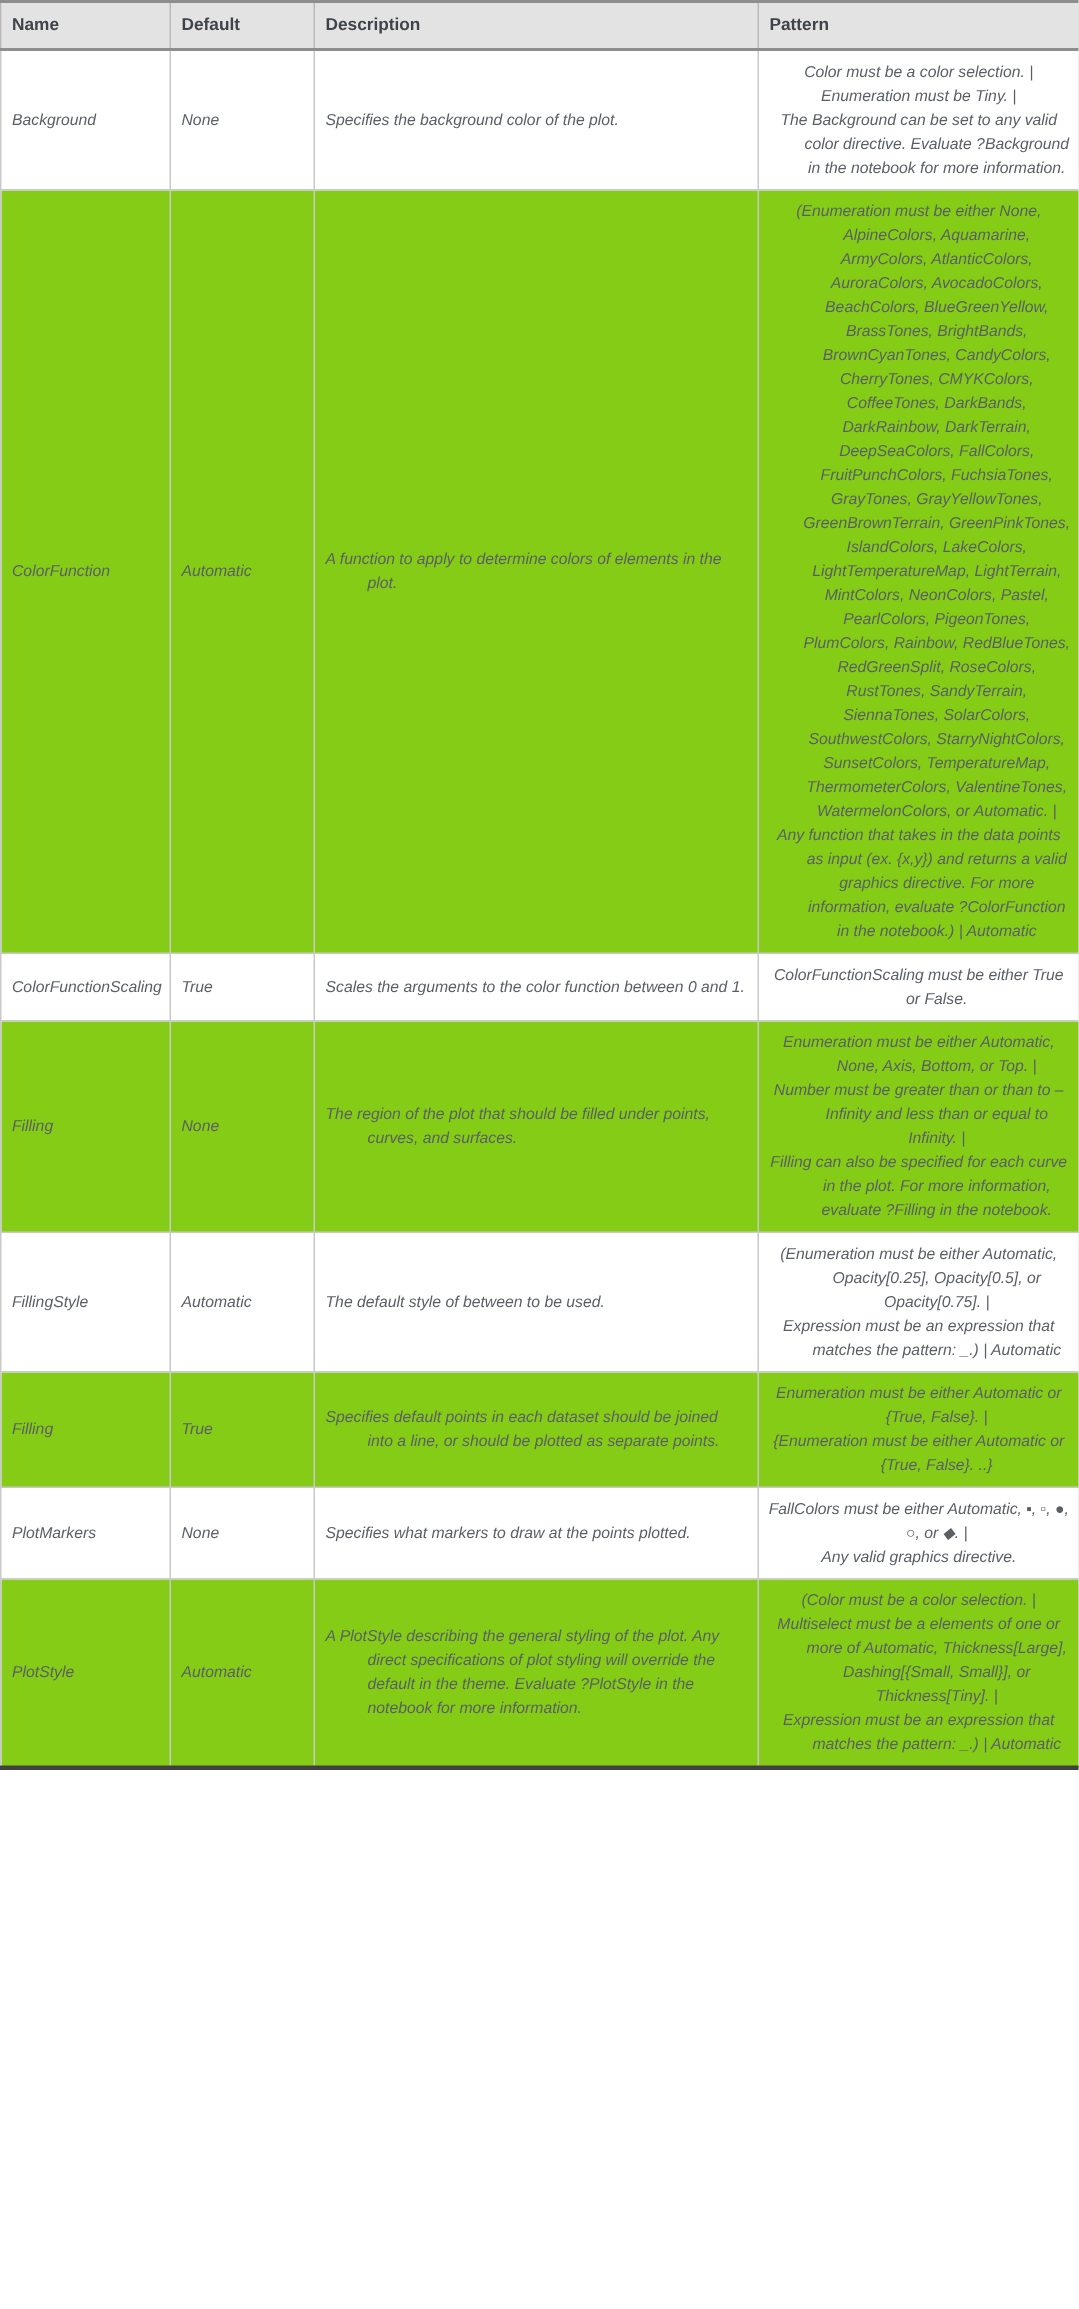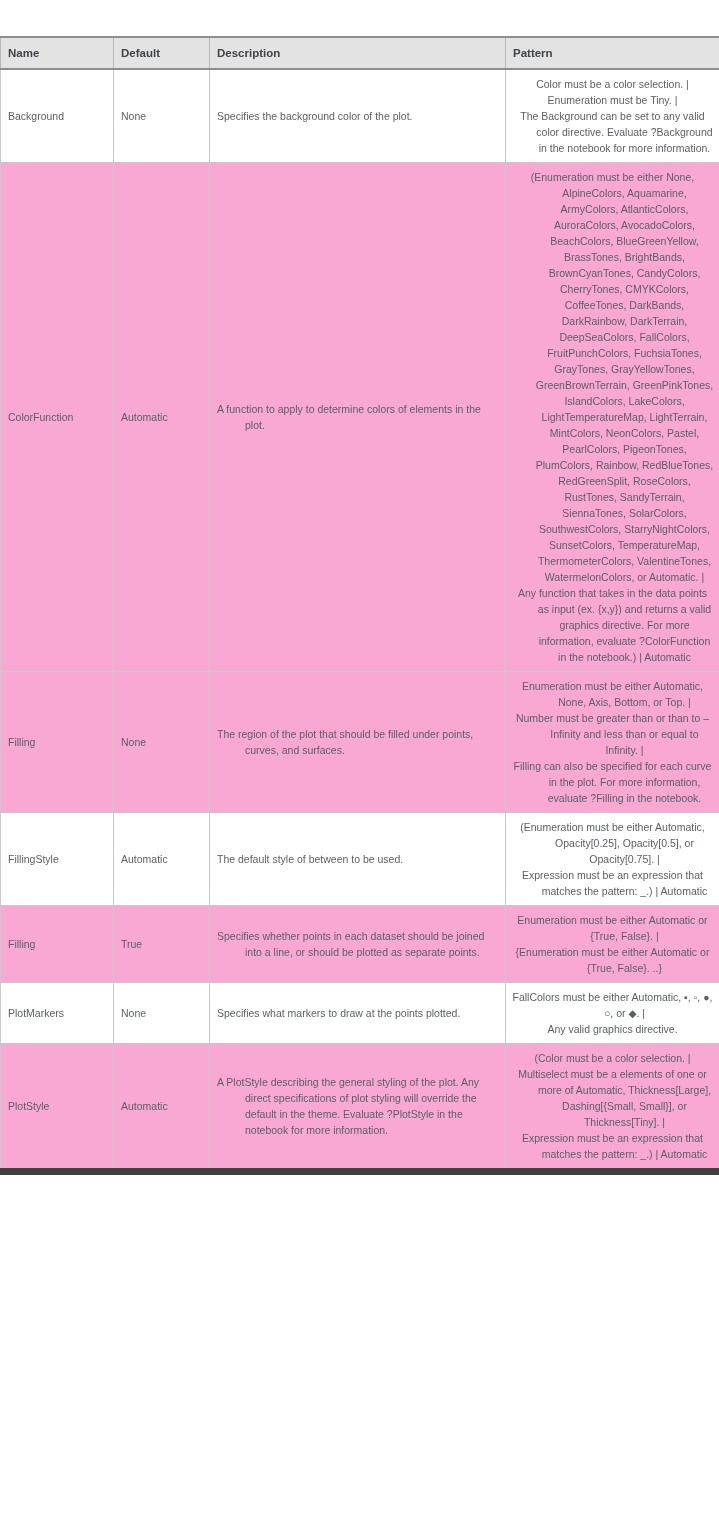--- a/index.html
+++ b/index.html
@@ -12,21 +12,20 @@
     height: 1539px;
     font-family: "Liberation Sans", sans-serif;
     color: #5a5f66;
     overflow: hidden;
   }
 
   table.opt-table {
     width: 719px;
     border-collapse: collapse;
     table-layout: fixed;
-    margin-top: 36px;
   }
 
   col.c-name    { width: 113px; }
   col.c-default { width:  96px; }
   col.c-desc    { width: 296px; }
   col.c-pattern { width: 214px; }
 
   thead th {
     background: #e3e3e3;
     border: 1px solid #b9b9b9;
@@ -41,23 +40,24 @@
     vertical-align: middle;
   }
 
   tbody td {
     border: 1px solid #c9c9c9;
     font-size: 10.5px;
     line-height: 16px;
     vertical-align: middle;
     padding: 6px 7px;
     color: #5a5f66;
+    font-style: italic;
   }
 
-  tr.shaded td { background: #f9a8d4; }
+  tr.shaded td { background: #84cc16; }
   tr.plain  td { background: #ffffff; }
 
   td.cell-name    { white-space: nowrap; }
   td.cell-default { white-space: nowrap; }
 
   td.cell-desc  { padding-left: 7px; padding-right: 7px; }
   td.cell-pattern {
     text-align: center;
     padding-left: 5px;
     padding-right: 5px;
@@ -67,21 +67,21 @@
   .hang {
     display: block;
     padding-left: 28px;
     text-indent: -28px;
   }
   td.cell-pattern .hang {
     padding-left: 24px;
     text-indent: -24px;
   }
 
-  tbody tr:last-child td { border-bottom: 7px solid #404040; }
+  tbody tr:last-child td { border-bottom: 3px solid #404040; }
 </style>
 </head>
 <body>
 
 <table class="opt-table">
   <colgroup>
     <col class="c-name">
       <col class="c-default">
       <col class="c-desc">
       <col class="c-pattern">
@@ -111,20 +111,30 @@
         <td class="cell-name">ColorFunction</td>
         <td class="cell-default">Automatic</td>
         <td class="cell-desc">
           <span class="hang">A function to apply to determine colors of elements in the plot.</span>
         </td>
         <td class="cell-pattern">
           <span class="hang">(Enumeration must be either None, AlpineColors, Aquamarine, ArmyColors, AtlanticColors, AuroraColors, AvocadoColors, BeachColors, BlueGreenYellow, BrassTones, BrightBands, BrownCyanTones, CandyColors, CherryTones, CMYKColors, CoffeeTones, DarkBands, DarkRainbow, DarkTerrain, DeepSeaColors, FallColors, FruitPunchColors, FuchsiaTones, GrayTones, GrayYellowTones, GreenBrownTerrain, GreenPinkTones, IslandColors, LakeColors, LightTemperatureMap, LightTerrain, MintColors, NeonColors, Pastel, PearlColors, PigeonTones, PlumColors, Rainbow, RedBlueTones, RedGreenSplit, RoseColors, RustTones, SandyTerrain, SiennaTones, SolarColors, SouthwestColors, StarryNightColors, SunsetColors, TemperatureMap, ThermometerColors, ValentineTones, WatermelonColors, or Automatic. |</span>
           <span class="hang">Any function that takes in the data points as input (ex. {x,y}) and returns a valid graphics directive. For more information, evaluate ?ColorFunction in the notebook.) | Automatic</span>
         </td>
       </tr>
+      <tr class="plain">
+        <td class="cell-name">ColorFunctionScaling</td>
+        <td class="cell-default">True</td>
+        <td class="cell-desc">
+          <span class="hang">Scales the arguments to the color function between 0 and 1.</span>
+        </td>
+        <td class="cell-pattern">
+          <span class="hang">ColorFunctionScaling must be either True or False.</span>
+        </td>
+      </tr>
       <tr class="shaded">
         <td class="cell-name">Filling</td>
         <td class="cell-default">None</td>
         <td class="cell-desc">
           <span class="hang">The region of the plot that should be filled under points, curves, and surfaces.</span>
         </td>
         <td class="cell-pattern">
           <span class="hang">Enumeration must be either Automatic, None, Axis, Bottom, or Top. |</span>
           <span class="hang">Number must be greater than or than to –Infinity and less than or equal to Infinity. |</span>
           <span class="hang">Filling can also be specified for each curve in the plot. For more information, evaluate ?Filling in the notebook.</span>
@@ -138,21 +148,21 @@
         </td>
         <td class="cell-pattern">
           <span class="hang">(Enumeration must be either Automatic, Opacity[0.25], Opacity[0.5], or Opacity[0.75]. |</span>
           <span class="hang">Expression must be an expression that matches the pattern: _.) | Automatic</span>
         </td>
       </tr>
       <tr class="shaded">
         <td class="cell-name">Filling</td>
         <td class="cell-default">True</td>
         <td class="cell-desc">
-          <span class="hang">Specifies whether points in each dataset should be joined into a line, or should be plotted as separate points.</span>
+          <span class="hang">Specifies default points in each dataset should be joined into a line, or should be plotted as separate points.</span>
         </td>
         <td class="cell-pattern">
           <span class="hang">Enumeration must be either Automatic or {True, False}. |</span>
           <span class="hang">{Enumeration must be either Automatic or {True, False}. ..}</span>
         </td>
       </tr>
       <tr class="plain">
         <td class="cell-name">PlotMarkers</td>
         <td class="cell-default">None</td>
         <td class="cell-desc">

